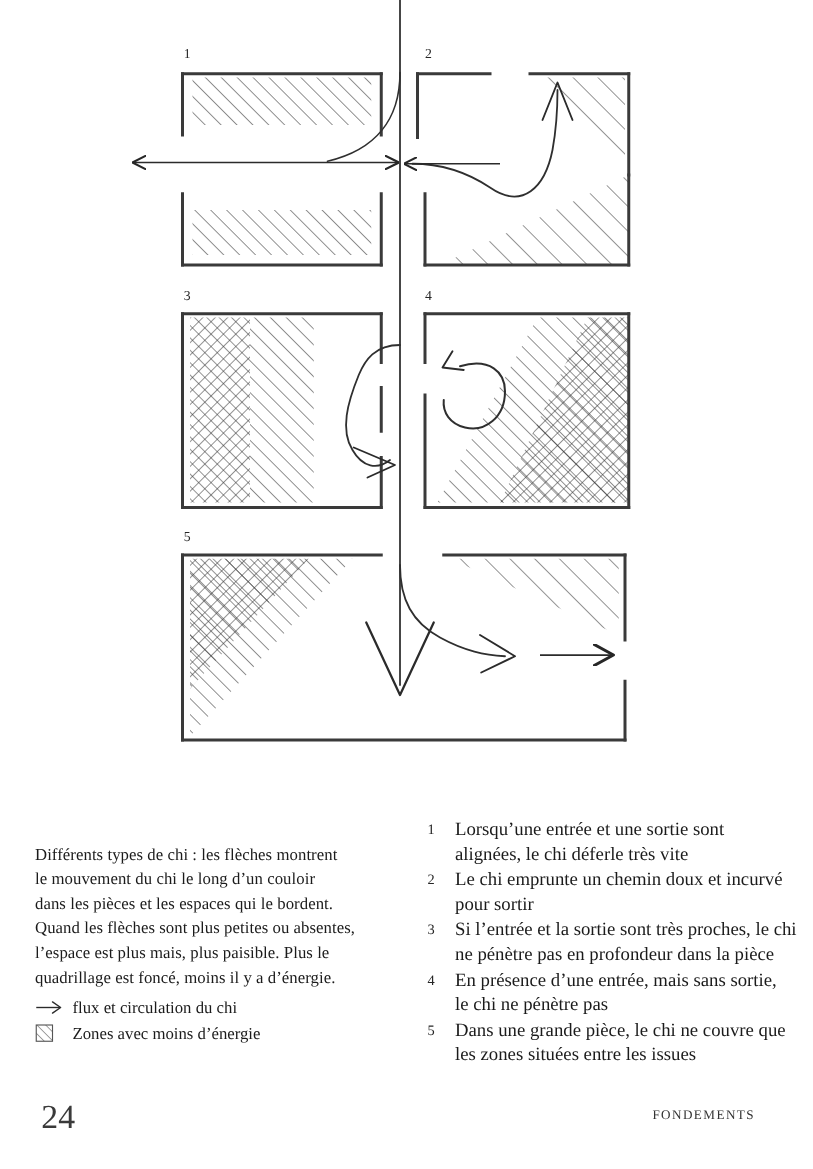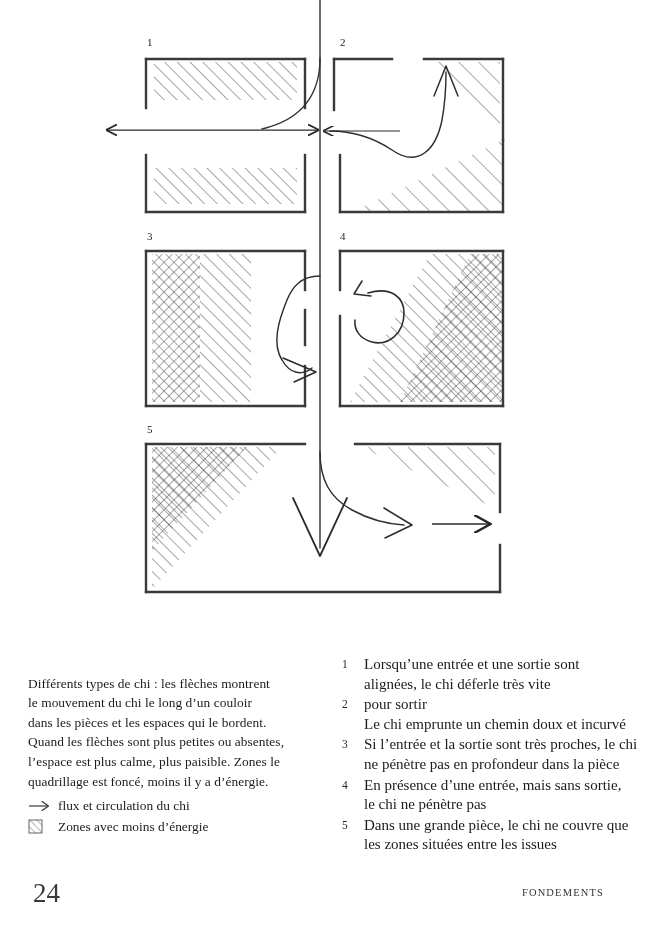--- a/index.html
+++ b/index.html
@@ -291,21 +291,21 @@
 </div>
 
 <div id="caption">
 
   <div class="col-left">
     <div class="para">
       <span class="ln">Différents types de chi : les flèches montrent</span>
       <span class="ln">le mouvement du chi le long d’un couloir</span>
       <span class="ln">dans les pièces et les espaces qui le bordent.</span>
       <span class="ln">Quand les flèches sont plus petites ou absentes,</span>
-      <span class="ln">l’espace est plus calme, plus paisible. Zones le</span>
+      <span class="ln">l’espace est plus mais, plus paisible. Plus le</span>
       <span class="ln">quadrillage est foncé, moins il y a d’énergie.</span>
     </div>
 
     <div class="legend">
       <div class="legend-row">
         <span class="legend-mark">
           <svg width="24" height="12" viewBox="0 0 24 12" xmlns="http://www.w3.org/2000/svg">
             <path d="M1,6 L20,6" fill="none" stroke="#2b2b2b" stroke-width="1.1"></path>
             <path d="M14,1.5 L20.5,6 L14,10.5" fill="none" stroke="#2b2b2b" stroke-width="1.1" stroke-linecap="round" stroke-linejoin="round"></path>
           </svg>
@@ -330,22 +330,22 @@
         <span class="num">1</span>
         <span class="body">
           <span class="ln">Lorsqu’une entrée et une sortie sont</span>
           <span class="ln">alignées, le chi déferle très vite</span>
         </span>
       </div>
 
       <div class="numitem">
         <span class="num">2</span>
         <span class="body">
+          <span class="ln">Le chi emprunte un chemin doux et incurvé</span>
           <span class="ln">pour sortir</span>
-          <span class="ln">Le chi emprunte un chemin doux et incurvé</span>
         </span>
       </div>
 
       <div class="numitem">
         <span class="num">3</span>
         <span class="body">
           <span class="ln">Si l’entrée et la sortie sont très proches, le chi</span>
           <span class="ln">ne pénètre pas en profondeur dans la pièce</span>
         </span>
       </div>

